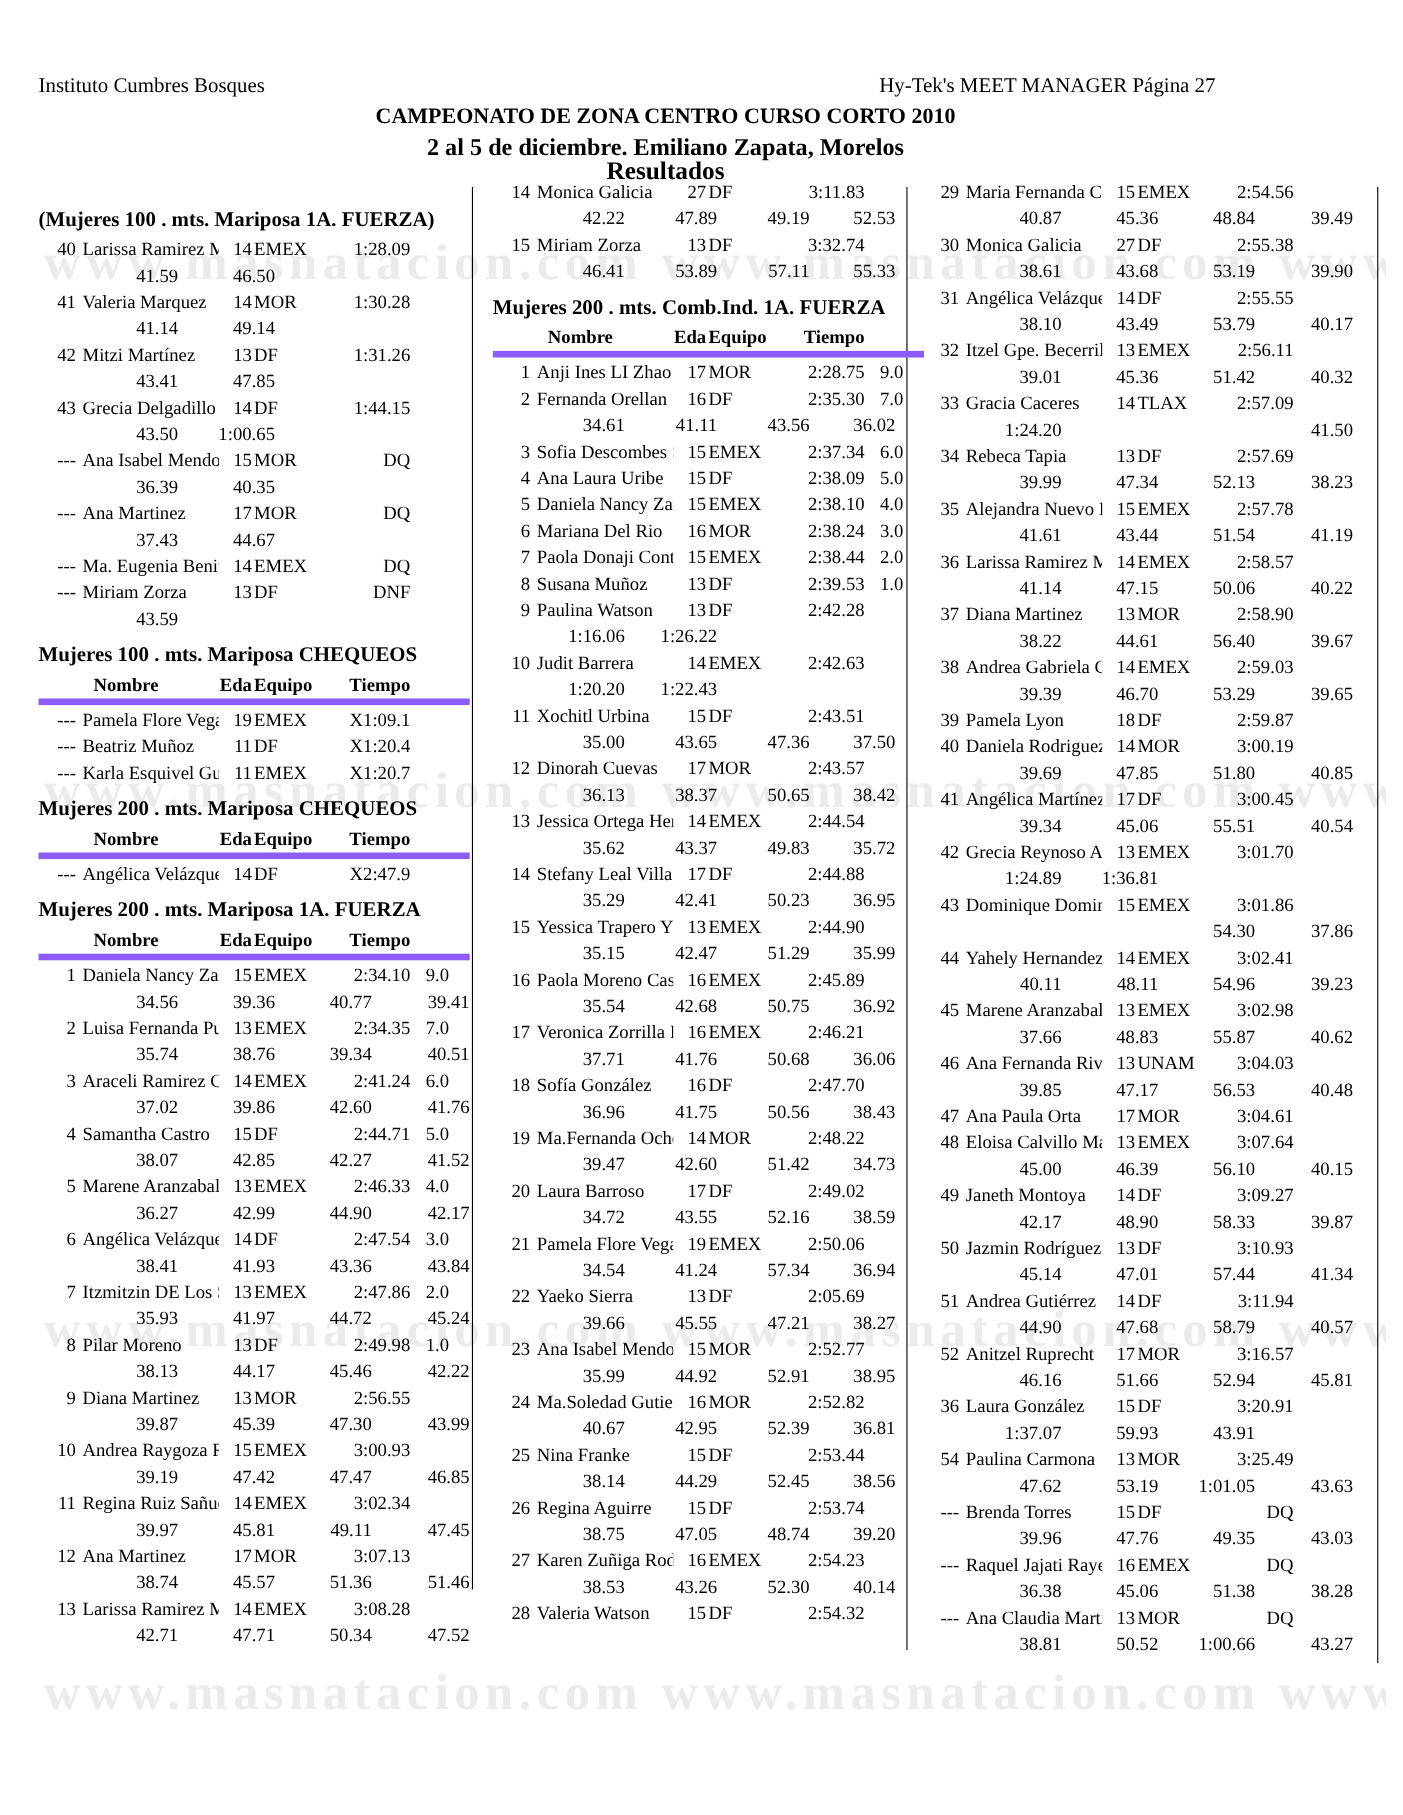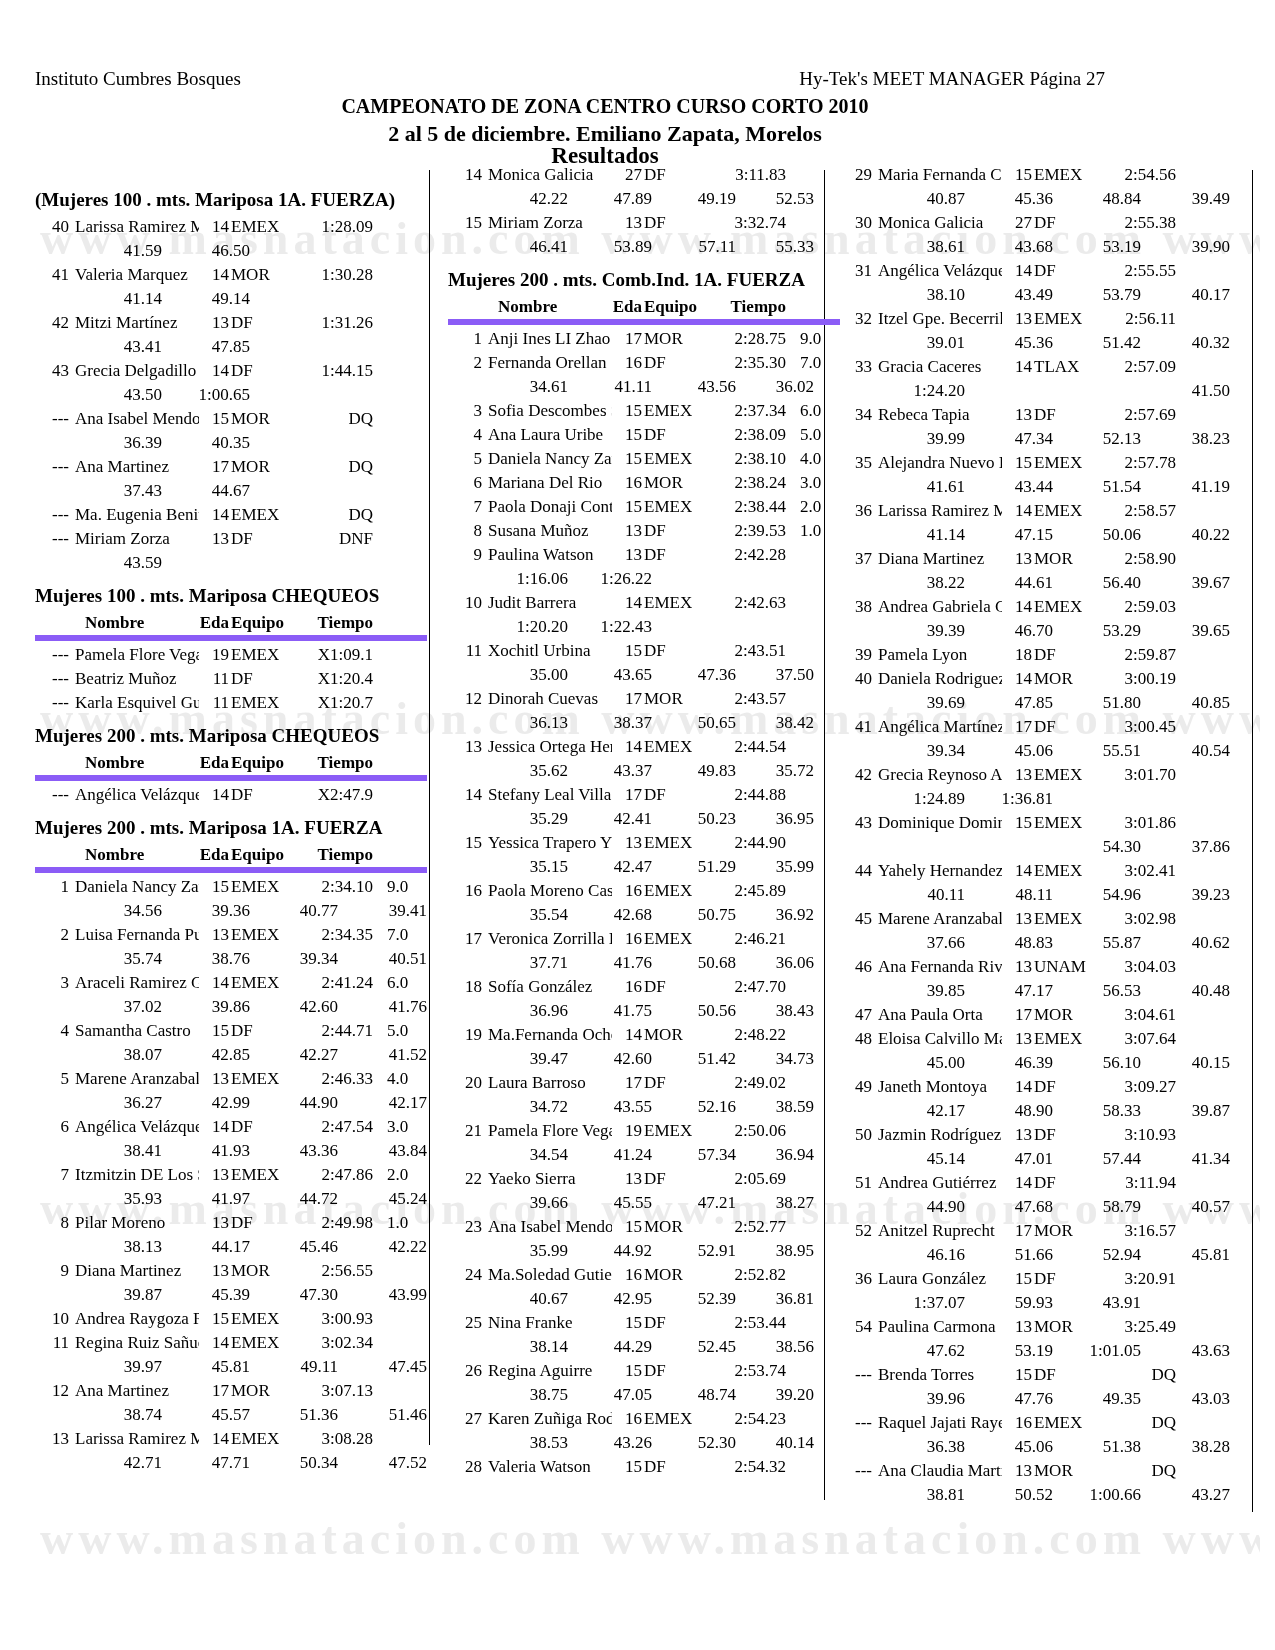--- a/index.html
+++ b/index.html
@@ -399,20 +399,26 @@
   </div>
         <div class="result">
     <div class="row-line">
       <span class="c-place">10</span>
       <span class="c-name">Andrea Raygoza R</span>
       <span class="c-age">15</span>
       <span class="c-team">EMEX</span>
       <span class="c-time">3:00.93</span>
       <span class="c-pts"></span>
     </div>
+    <div class="splits">
+            <span class="split">39.19</span>
+            <span class="split">47.42</span>
+            <span class="split">47.47</span>
+            <span class="split">46.85</span>
+          </div>
   </div>
         <div class="result">
     <div class="row-line">
       <span class="c-place">11</span>
       <span class="c-name">Regina Ruiz Sañuc</span>
       <span class="c-age">14</span>
       <span class="c-team">EMEX</span>
       <span class="c-time">3:02.34</span>
       <span class="c-pts"></span>
     </div>

